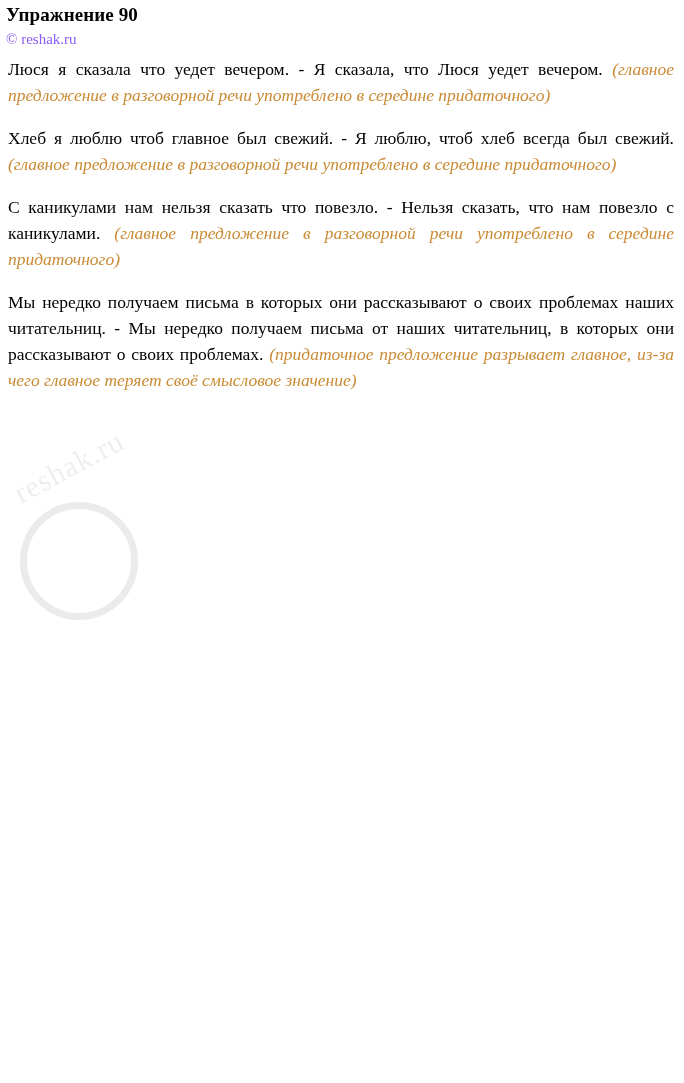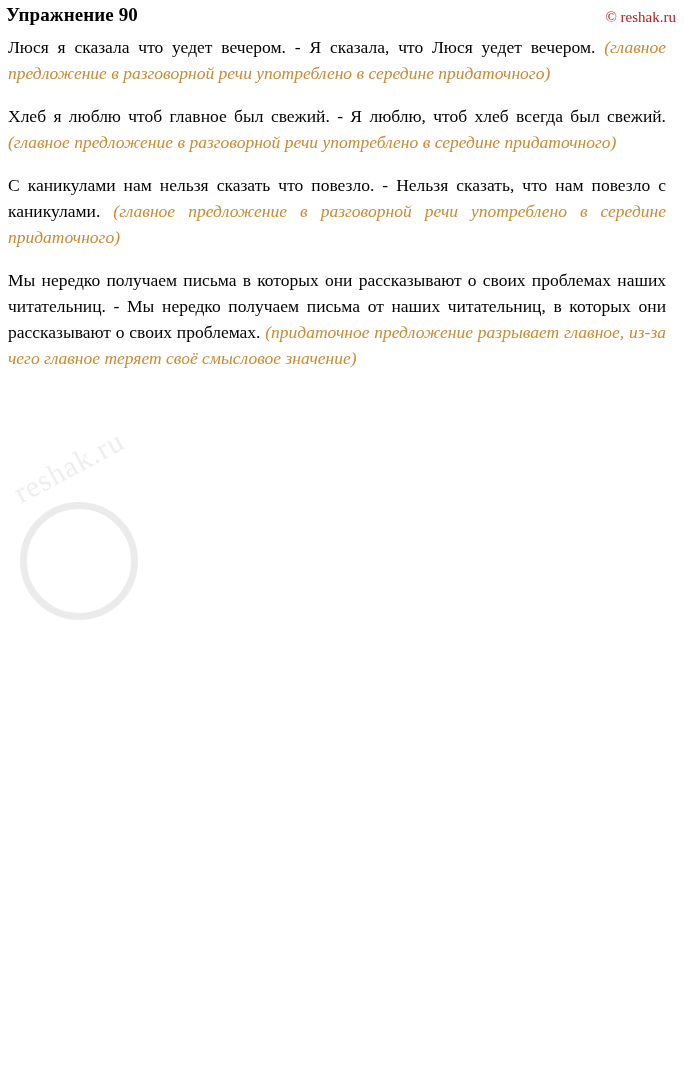--- a/index.html
+++ b/index.html
@@ -20,43 +20,44 @@
     width: 684px;
     height: 1083px;
     box-sizing: border-box;
     padding: 4px 2px 0 2px;
   }
   .header {
     display: flex;
     align-items: flex-start;
     justify-content: space-between;
     padding: 0 6px 0 4px;
+    flex-direction: column;
   }
   .title {
     font-size: 19px;
     font-weight: bold;
     line-height: 22px;
     letter-spacing: 0.1px;
   }
   .copyright {
     font-size: 15px;
-    color: #b91c1c;
+    color: #8b5cf6;
     line-height: 22px;
     white-space: nowrap;
     padding-top: 2px;
   }
   .body-text {
     padding: 6px 4px 0 6px;
   }
   .para {
     font-size: 17.5px;
     line-height: 26px;
     text-align: justify;
     text-justify: inter-word;
-    margin: 0 12px 17px 0;
+    margin: 0 4px 17px 0;
   }
   .para:last-child {
     margin-bottom: 0;
   }
   .note {
     color: #c98a33;
     font-style: italic;
   }
   
   .watermark {

